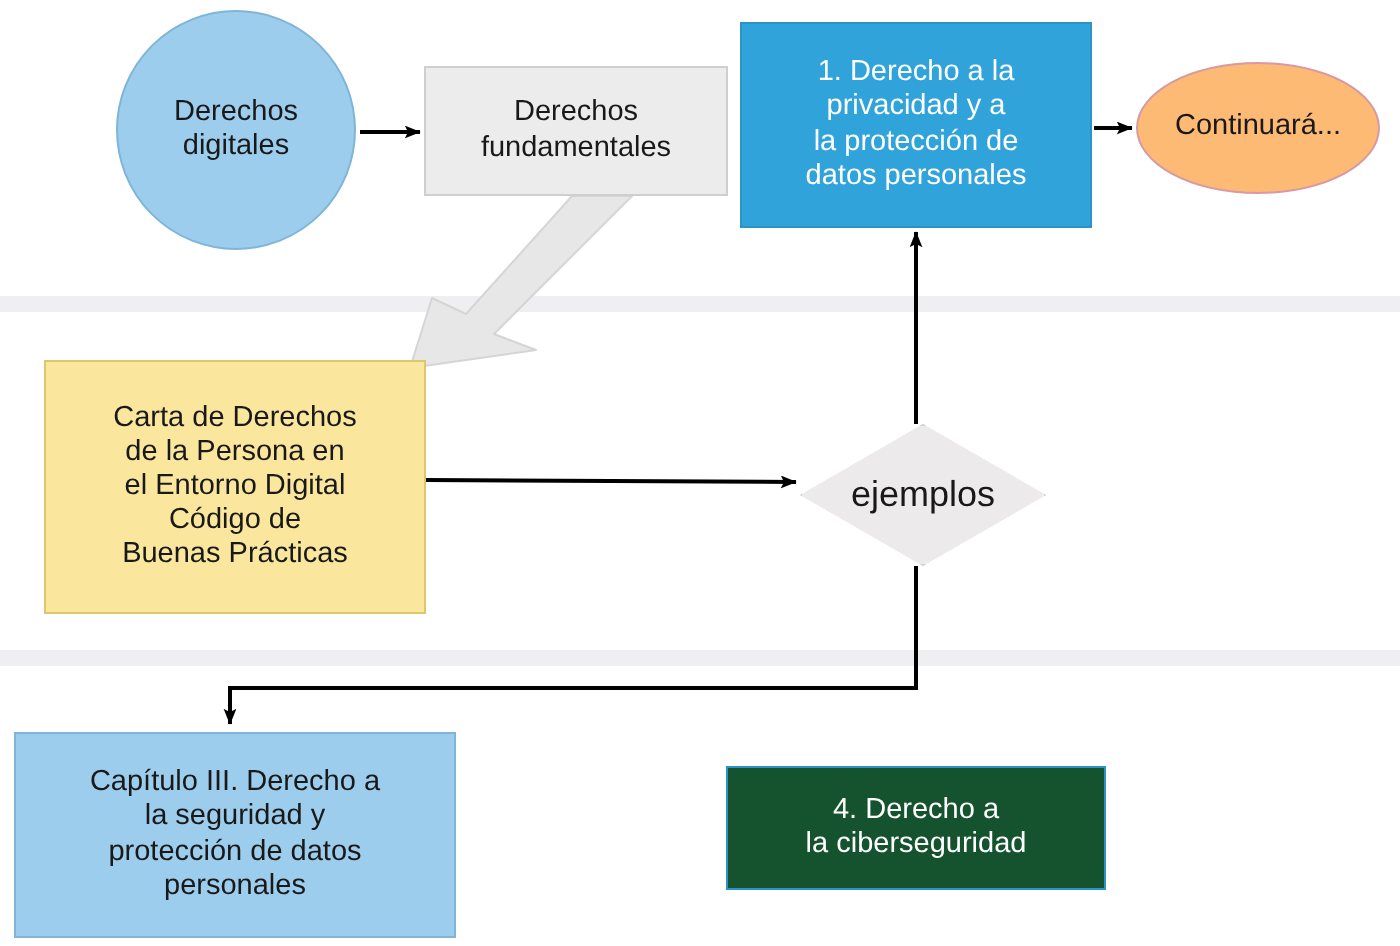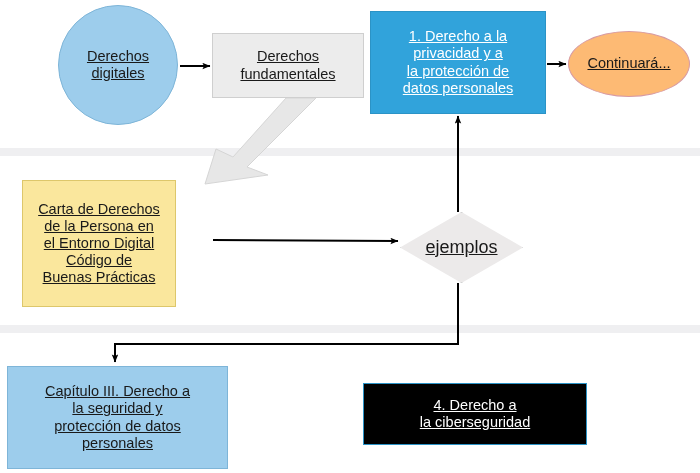--- a/index.html
+++ b/index.html
@@ -31,21 +31,20 @@
     box-sizing: border-box;
     display: flex;
     align-items: center;
     justify-content: center;
     text-align: center;
     line-height: 1.18;
   }
   .node .lbl {
     display: block;
     white-space: pre-line;
-    text-decoration: underline;
   }
 
   
   #circle-derechos-digitales {
     left: 58px;
     top: 5px;
     width: 120px;
     height: 120px;
     border-radius: 50%;
     background: #9dcdec;
@@ -88,21 +87,21 @@
     background: #fdba74;
     border: 1px solid #d79aa3;
     color: #191919;
     font-size: 14.5px;
   }
 
   
   #box-carta-derechos {
     left: 22px;
     top: 180px;
-    width: 154px;
+    width: 191px;
     height: 127px;
     background: #fae79d;
     border: 1px solid #ddc76b;
     color: #191919;
     font-size: 14.5px;
   }
 
   
   #diamond-ejemplos {
     left: 400px;
@@ -134,23 +133,23 @@
     background: #9dcdec;
     border: 1px solid #7eb5d8;
     color: #191919;
     font-size: 14.5px;
   }
 
   
   #box-ciberseguridad {
     left: 363px;
     top: 383px;
-    width: 224px;
+    width: 190px;
     height: 62px;
-    background: #000000;
+    background: #14532d;
     border: 1px solid #2b93c6;
     color: #ffffff;
     font-size: 14.5px;
   }
 
   
   #connectors {
     position: absolute;
     left: 0;
     top: 0;

